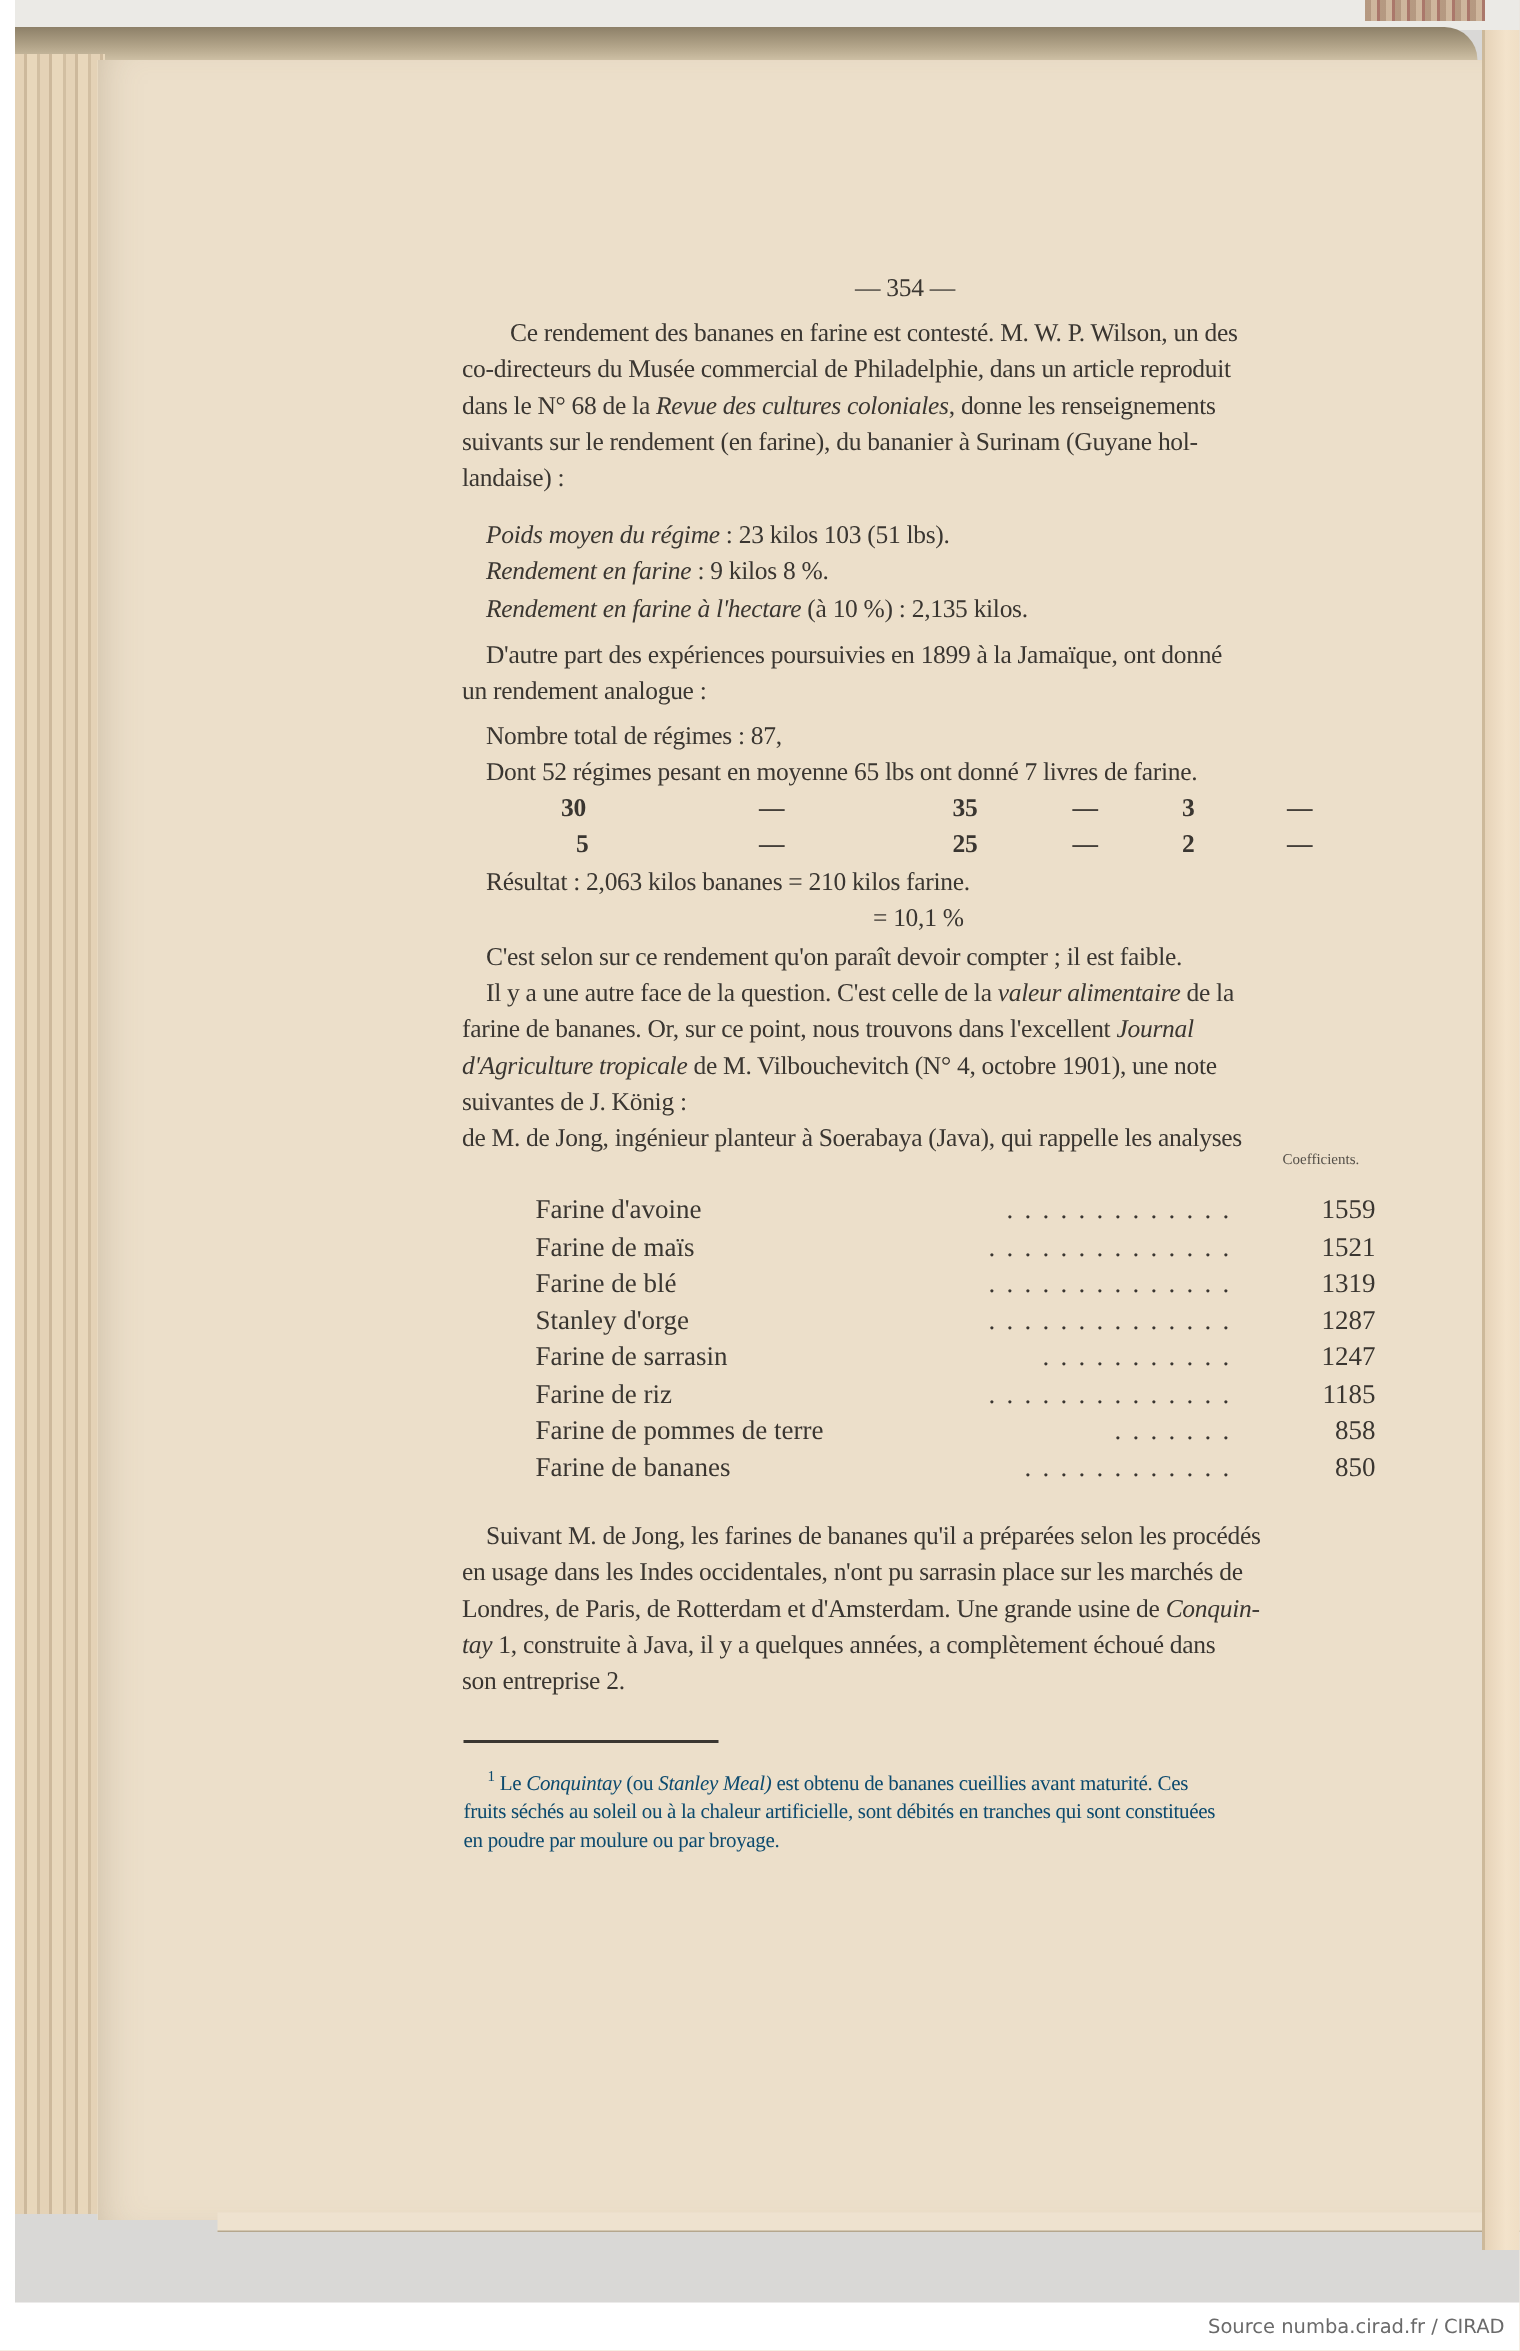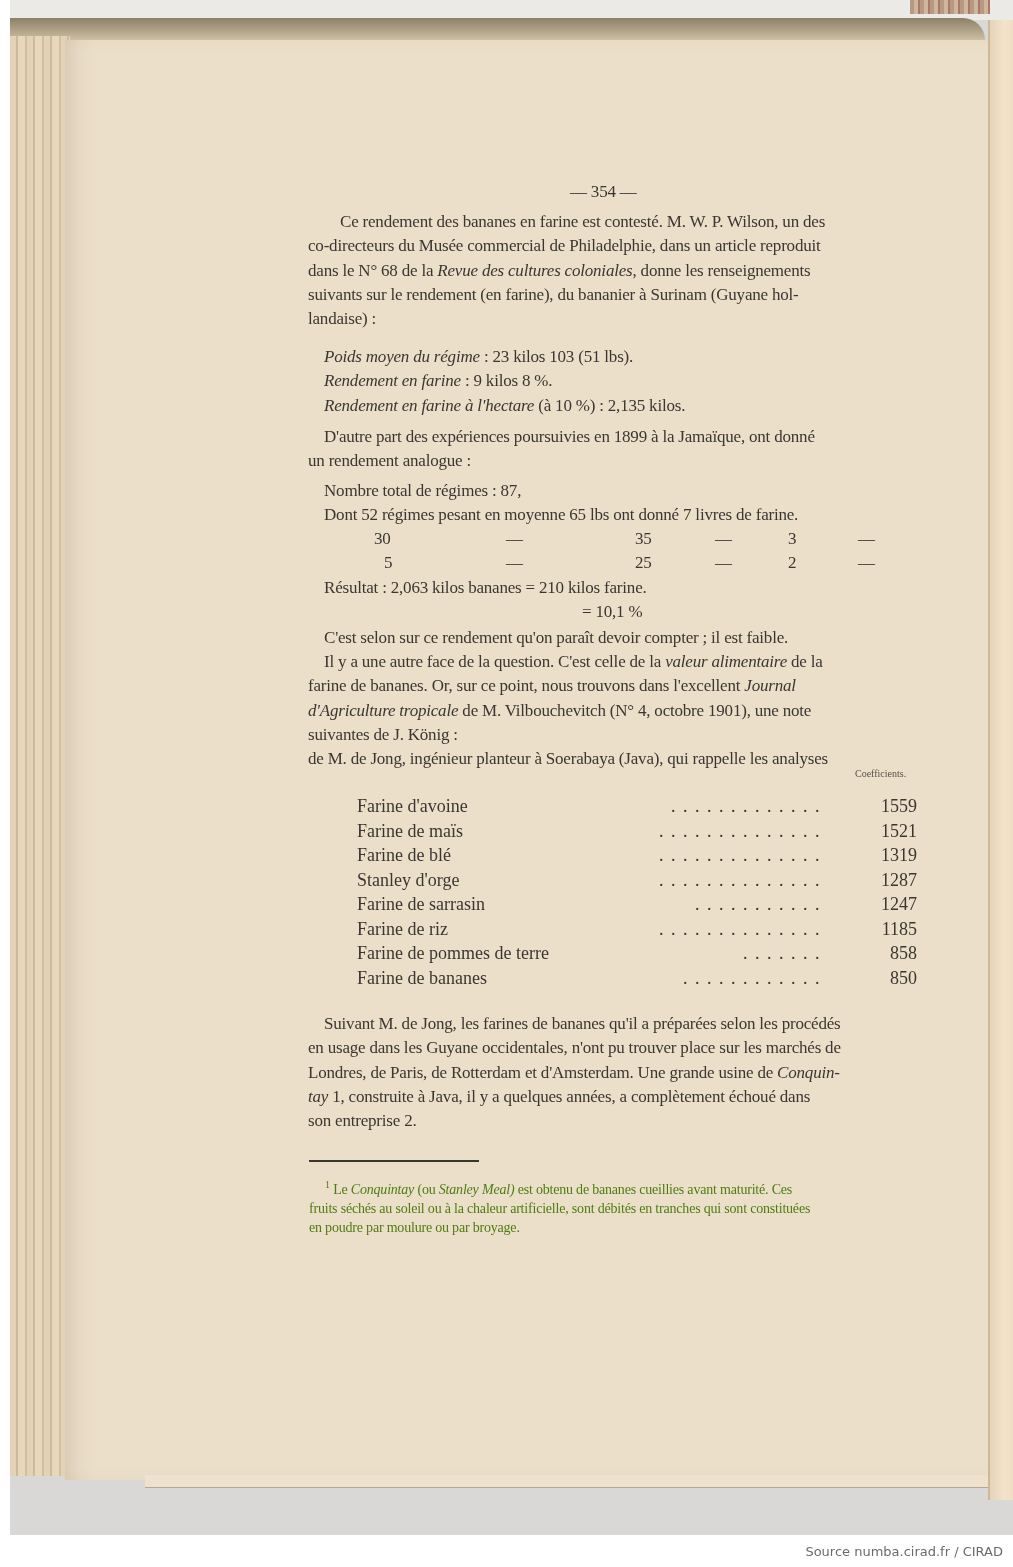--- a/index.html
+++ b/index.html
@@ -46,28 +46,28 @@
   }
   .text {
     position: absolute; color: #3a3631; font-size: 17px; line-height: 24.3px;
     letter-spacing: -0.2px;
   }
   .page-num { left: 560px; top: 180px; font-size: 17px; }
   .para { left: 298px; width: 640px; text-align: justify; }
   .indent { text-indent: 16px; }
   .line { display: block; white-space: nowrap; }
   i { font-style: italic; }
-  .row { position: absolute; white-space: nowrap; }
+  .row { position: absolute; white-space: nowrap; font-weight: bold; }
   .coef-head { position: absolute; left: 845px; top: 768px; font-size: 10px; color: #555049; }
   .table-row { position: absolute; left: 347px; width: 560px; height: 24.5px; font-size: 18px; color: #3a3631; }
   .table-row .label { position: absolute; left: 0; white-space: nowrap; }
   .table-row .leader { position: absolute; right: 90px; color: #3a3631; letter-spacing: 7.5px; white-space: nowrap; }
   .table-row .value { position: absolute; right: 0; text-align: right; width: 60px; }
   .rule { position: absolute; left: 299px; top: 1160px; width: 170px; height: 1.5px; background: #3a3631; }
-  .fn { font-size: 14px; line-height: 19px; color: #4d7c0f; }
+  .fn { font-size: 14px; line-height: 19px; color: #0c4a6e; }
   .sup { font-size: 10px; vertical-align: super; line-height: 0; }
   .source {
     position: absolute; right: 10px; bottom: 8px; font-family: "DejaVu Sans", sans-serif;
     font-size: 13px; color: #6a6a6a;
   }
 </style>
 </head>
 <body>
 
 <div class="scan">
@@ -168,21 +168,21 @@
       </div>
       <div class="table-row" style="top: 967.5px;">
         <span class="label">Farine de bananes</span>
         <span class="leader">............</span>
         <span class="value">850</span>
       </div>
     </div>
 
   <div class="text para" style="top:1012px;">
     <span class="line" style="padding-left:16px">Suivant M. de Jong, les farines de bananes qu'il a préparées selon les procédés</span>
-    <span class="line">en usage dans les Guyane occidentales, n'ont pu trouver place sur les marchés de</span>
+    <span class="line">en usage dans les Indes occidentales, n'ont pu sarrasin place sur les marchés de</span>
     <span class="line"><span>Londres, de Paris, de Rotterdam et d'Amsterdam. Une grande usine de </span><i>Conquin-</i></span>
     <span class="line"><i>tay</i><span> 1, construite à Java, il y a quelques années, a complètement échoué dans</span></span>
     <span class="line">son entreprise 2.</span>
   </div>
 
   <div class="rule"></div>
   <div class="text fn" style="left:299px; top:1180px; width:650px;">
     <span class="line" style="padding-left:16px"><span class="sup">1</span> <span>Le </span><i>Conquintay</i><span> (ou </span><i>Stanley Meal)</i><span> est obtenu de bananes cueillies avant maturité. Ces</span></span>
     <span class="line">fruits séchés au soleil ou à la chaleur artificielle, sont débités en tranches qui sont constituées</span>
     <span class="line">en poudre par moulure ou par broyage.</span>

